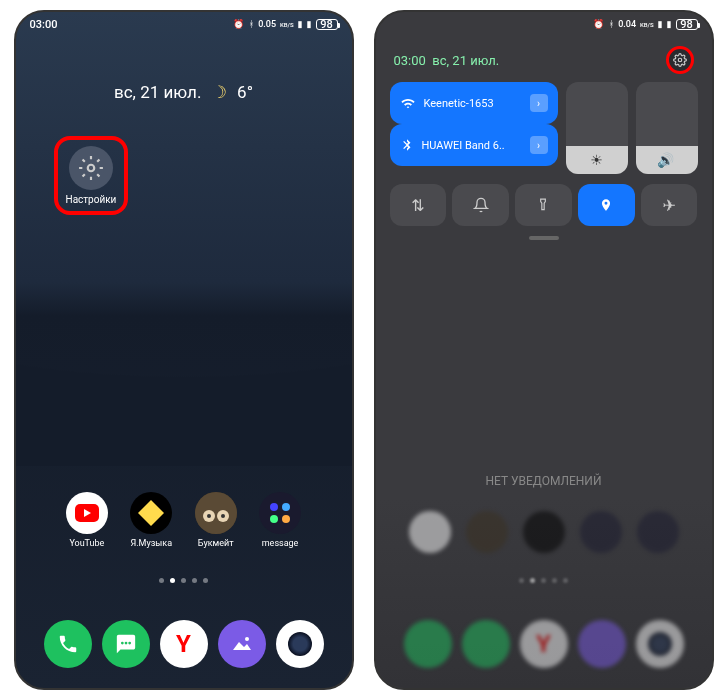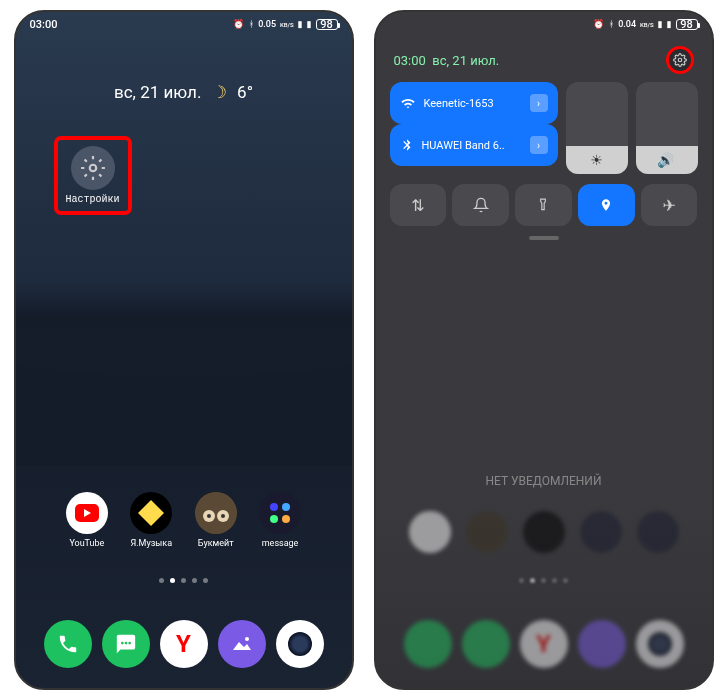--- a/index.html
+++ b/index.html
@@ -15,21 +15,21 @@
 .statusbar { position: absolute; top: 0; left: 0; right: 0; height: 24px; display: flex; justify-content: space-between; align-items: center; padding: 0 14px; color: #fff; font-size: 11px; font-weight: 500; z-index: 10; }
 .status-right { display: flex; gap: 4px; align-items: center; font-size: 9px; }
 .battery { border: 1px solid #fff; border-radius: 3px; width: 22px; height: 11px; position: relative; font-size: 11px; display: flex; align-items: center; justify-content: center; }
 .battery::after { content: ''; position: absolute; right: -3px; top: 3px; width: 2px; height: 5px; background: #fff; border-radius: 0 1px 1px 0; }
 
 
 .date-widget { position: absolute; top: 70px; left: 0; right: 0; text-align: center; color: #fff; font-size: 17px; font-weight: 400; }
 .moon { color: #f5d76e; margin: 0 6px; }
 
 
-.settings-app { position: absolute; top: 124px; left: 38px; border: 4px solid #ff0000; border-radius: 7px; padding: 6px 8px; display: flex; flex-direction: column; align-items: center; z-index: 5; font-family: Liberation Mono, monospace; }
+.settings-app { position: absolute; top: 124px; left: 38px; border: 4px solid #ff0000; border-radius: 16px; padding: 6px 8px; display: flex; flex-direction: column; align-items: center; z-index: 5; }
 .settings-icon-circle { width: 44px; height: 44px; border-radius: 50%; background: #4a5568; display: flex; align-items: center; justify-content: center; }
 .gear-svg { width: 26px; height: 26px; }
 .app-label { color: #fff; font-size: 10px; margin-top: 4px; }
 
 
 .app-row { position: absolute; left: 0; right: 0; display: flex; justify-content: space-evenly; padding: 0 34px; }
 .app-row-top { bottom: 140px; }
 .app-item { display: flex; flex-direction: column; align-items: center; width: 54px; }
 .app-icon { width: 42px; height: 42px; border-radius: 50%; display: flex; align-items: center; justify-content: center; font-size: 18px; }
 .app-item .label { color: #fff; font-size: 9px; margin-top: 4px; text-align: center; white-space: nowrap; overflow: hidden; width: 100%; }

